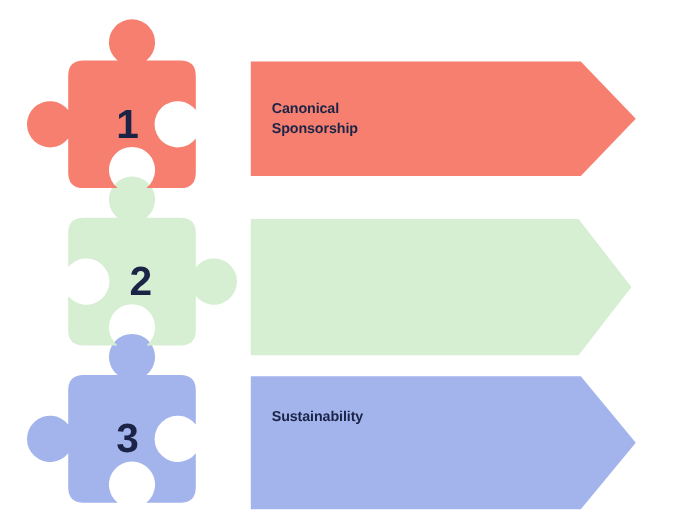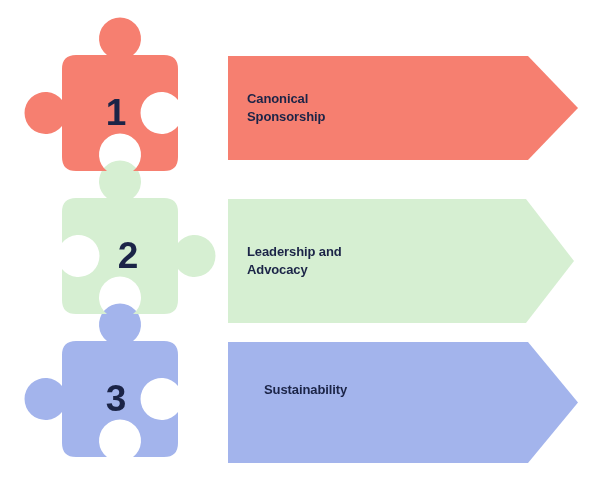--- a/index.html
+++ b/index.html
@@ -42,28 +42,26 @@
         <path d="M 228 56 L 528 56 L 578 108 L 528 160 L 228 160 Z" fill="#f67f70"></path>
       </svg>
     </div>
     <div class="banner-label" style="left: 247px; top: 108px; transform: translateY(-50%); width: 260px;">Canonical
 Sponsorship</div>
     <div class="banner-wrap" style="left: 0px; top: 0px;">
       <svg width="614" height="483" style="position: absolute; left: 0px; top: 0px;">
         <path d="M 228 199 L 526 199 L 574 261 L 526 323 L 228 323 Z" fill="#d6efd2"></path>
       </svg>
     </div>
-    <div class="banner-label" style="left: 247px; top: 261px; transform: translateY(-50%); width: 260px;">Leadership and
-Advocacy</div>
     <div class="banner-wrap" style="left: 0px; top: 0px;">
       <svg width="614" height="483" style="position: absolute; left: 0px; top: 0px;">
         <path d="M 228 342 L 528 342 L 578 402.5 L 528 463 L 228 463 Z" fill="#a3b4ec"></path>
       </svg>
     </div>
-    <div class="banner-label" style="left: 247px; top: 390px; transform: translateY(-50%); width: 260px; margin-left: 17px;">Sustainability</div>
+    <div class="banner-label" style="left: 247px; top: 379px; transform: translateY(-50%); width: 260px;">Sustainability</div>
     <div class="piece-wrap" style="left: 0px; top: 0px;">
       <svg width="614" height="483" style="position: absolute; left: 0px; top: 0px;">
         <path d="M 76 341 L 106.98 341 A 21 21 0 1 1 133.02 341 L 164 341 Q 178 341 178 355 L 178 385.98 A 21 21 0 1 0 178 412.02 L 178 443 Q 178 457 164 457 L 133.02 457 A 21 21 0 1 0 106.98 457 L 76 457 Q 62 457 62 443 L 62 412.02 A 21 21 0 1 1 62 385.98 L 62 355 Q 62 341 76 341 Z" fill="#a3b4ec"></path>
       </svg>
     </div>
     <div class="piece-num" style="left: 86px; width: 60px; top: 380px;">3</div>
     <div class="piece-wrap" style="left: 0px; top: 0px;">
       <svg width="614" height="483" style="position: absolute; left: 0px; top: 0px;">
         <path d="M 76 198 L 106.98 198 A 21 21 0 1 1 133.02 198 L 164 198 Q 178 198 178 212 L 178 242.98 A 21 21 0 1 1 178 269.02 L 178 300 Q 178 314 164 314 L 133.02 314 A 21 21 0 1 0 106.98 314 L 76 314 Q 62 314 62 300 L 62 269.02 A 21 21 0 1 0 62 242.98 L 62 212 Q 62 198 76 198 Z" fill="#d6efd2"></path>
       </svg>

